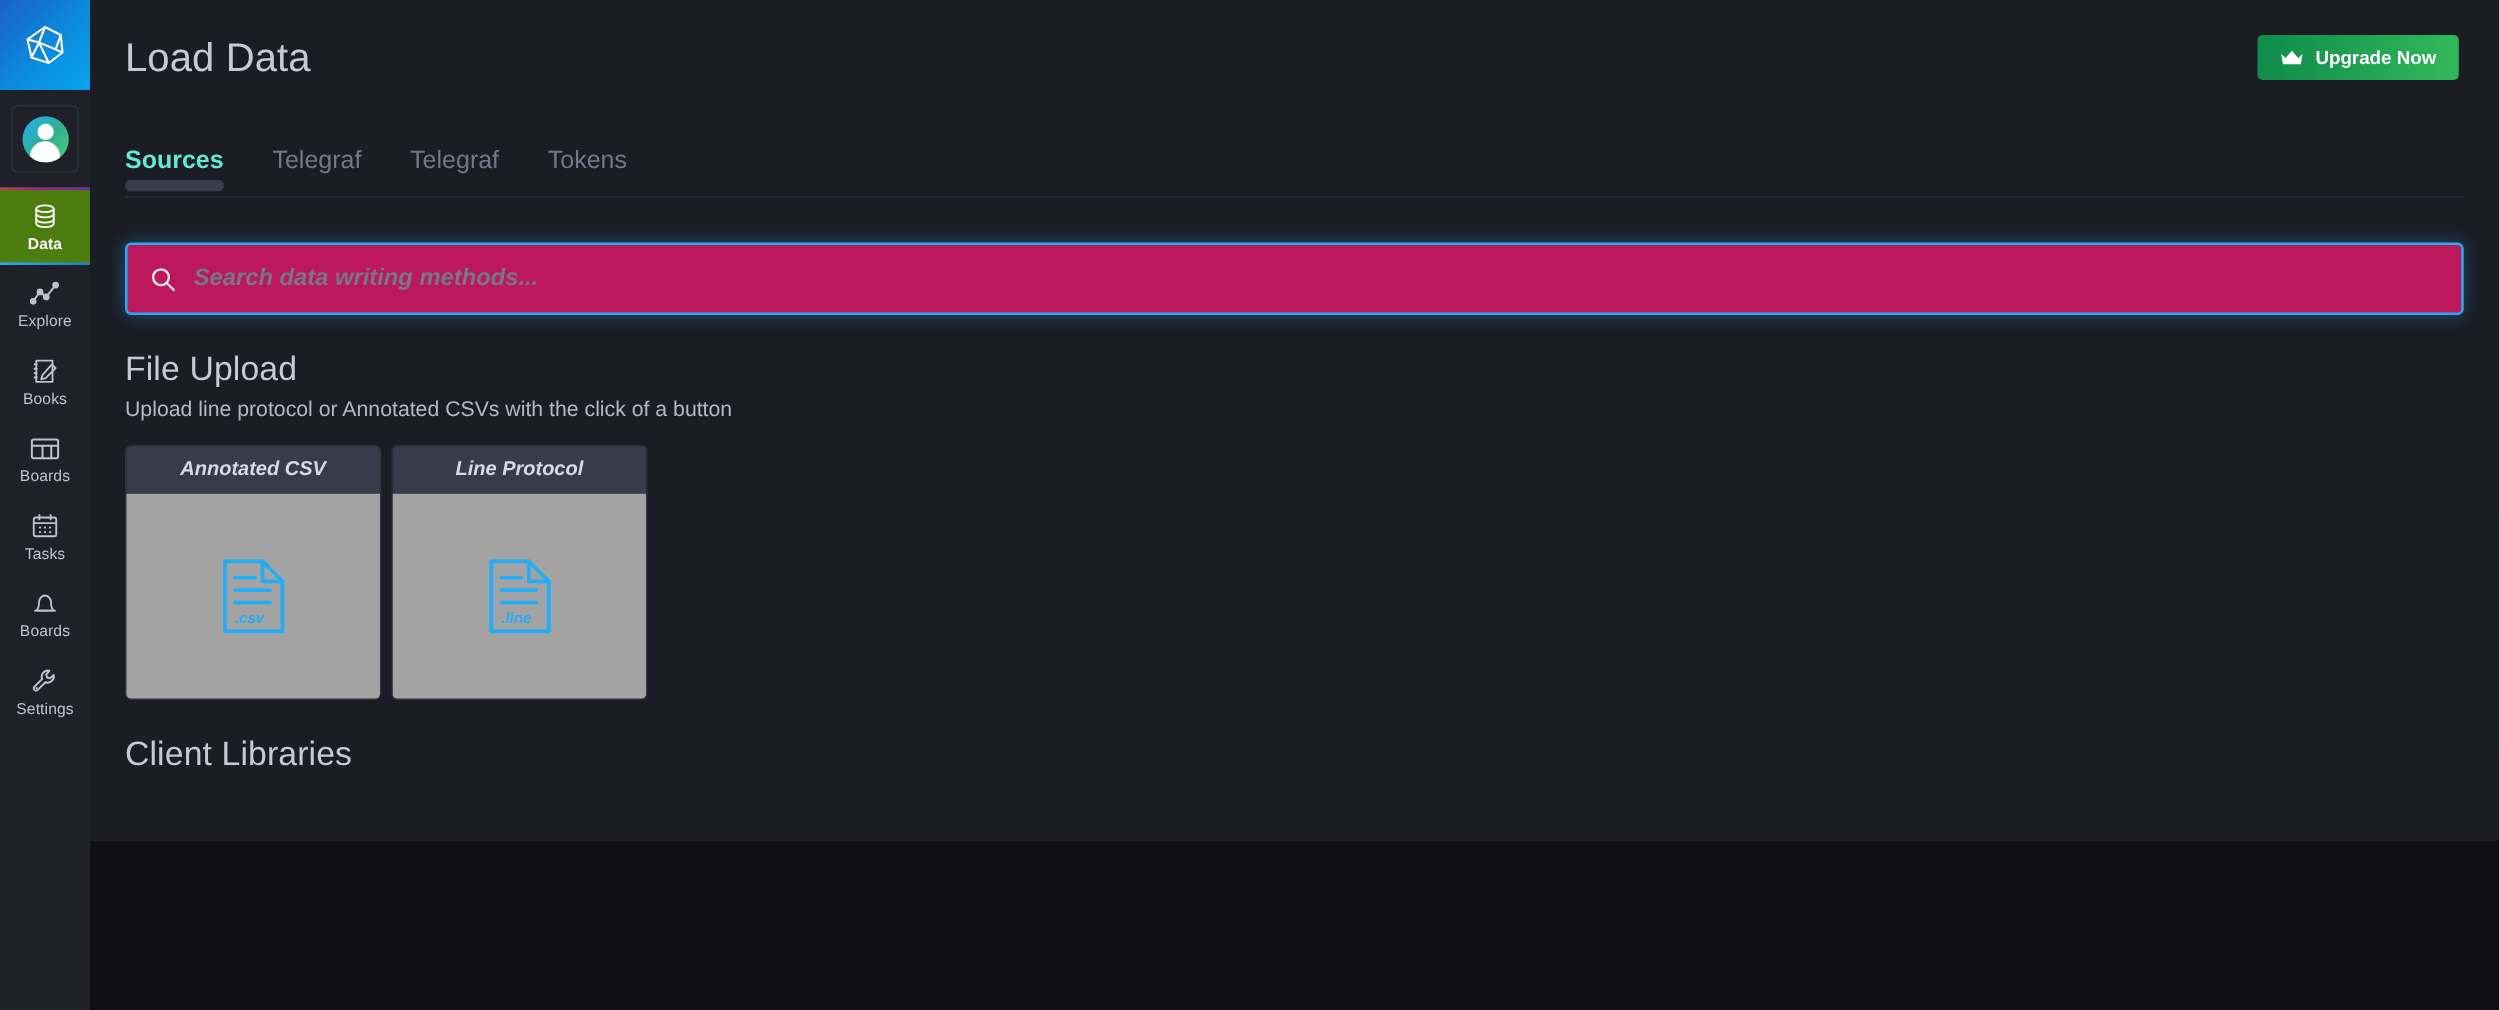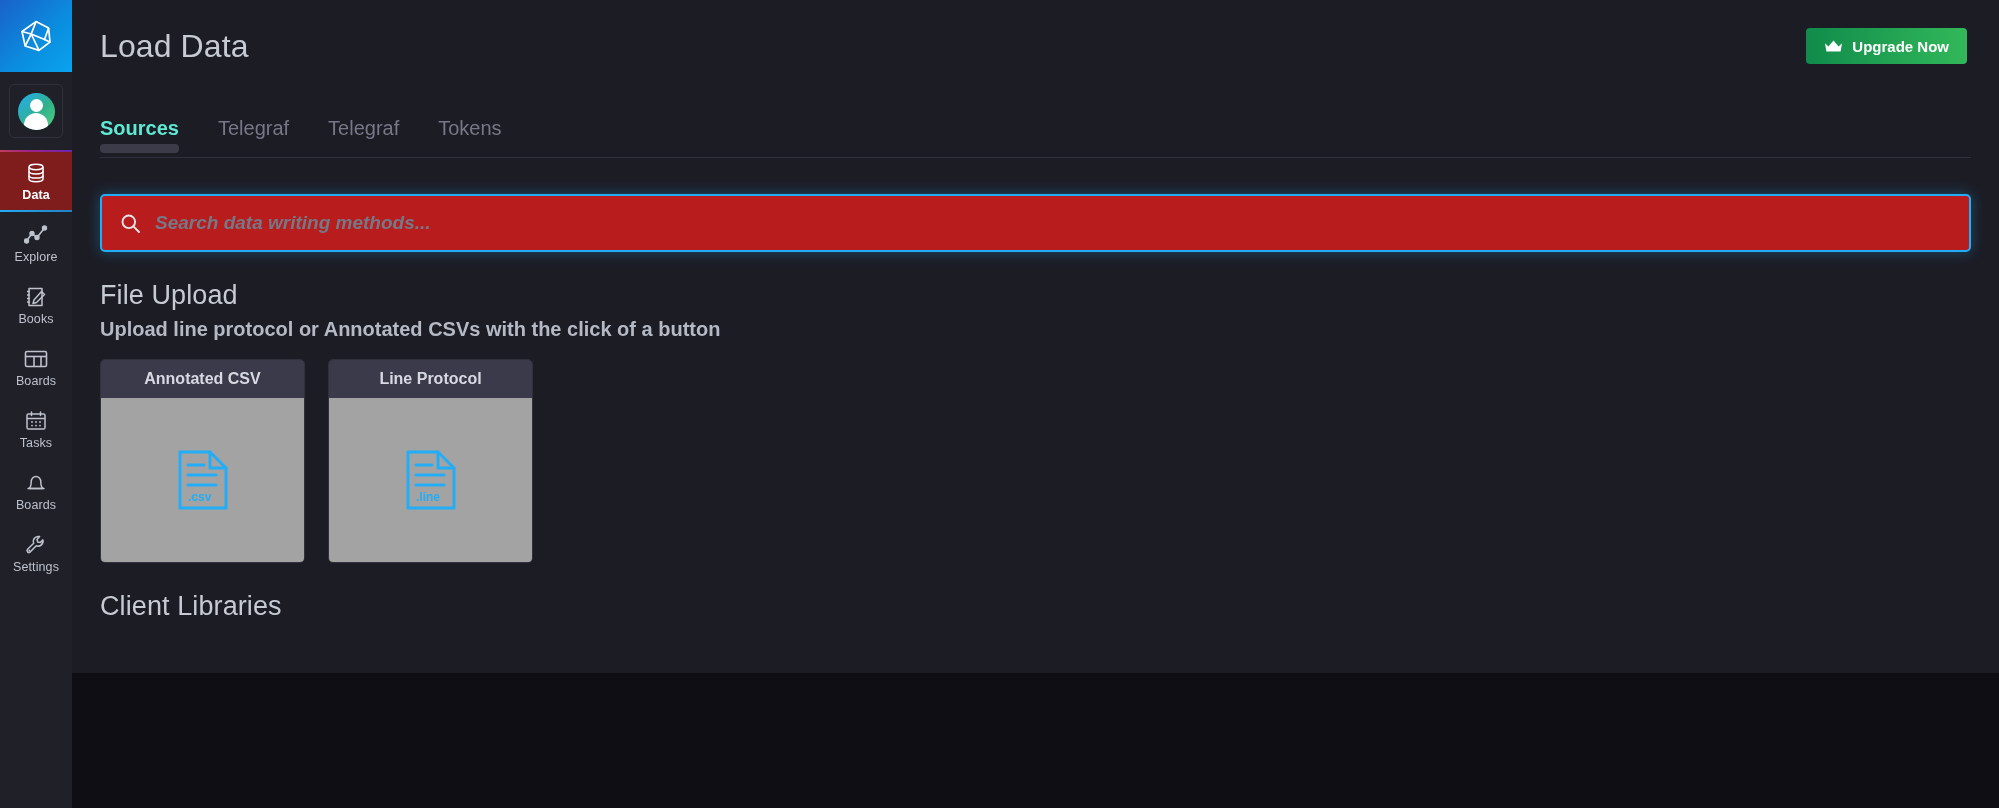--- a/index.html
+++ b/index.html
@@ -104,21 +104,21 @@
     align-items: center;
     justify-content: center;
   }
   .nav-item .nav-label {
     font-size: 12.5px;
     letter-spacing: 0.1px;
     color: #bec2cc;
     font-weight: 400;
   }
   .nav-item.active {
-    background: #7f1d1d;
+    background: #4d7c0f;
     color: #ffffff;
   }
   .nav-item.active .nav-label { color: #ffffff; font-weight: 700; }
   .nav-item.active::before {
     content: "";
     position: absolute;
     top: 0; left: 0; right: 0;
     height: 2px;
     background: linear-gradient(90deg, #bf3d5e 0%, #a0228a 40%, #6b27a8 100%);
   }
@@ -212,21 +212,21 @@
     background: #31313d;
   }
 
   
   .search-wrap {
     margin: 36px 28px 0 28px;
     position: relative;
   }
   .search-box {
     height: 58px;
-    background: #b91c1c;
+    background: #be185d;
     border: 2px solid #22adf6;
     border-radius: 5px;
     display: flex;
     align-items: center;
     padding: 0 18px;
     gap: 14px;
     box-shadow: 0 0 14px 1px rgba(34,173,246,0.30);
     cursor: text;
   }
   .search-icon svg { display: block; }
@@ -251,29 +251,30 @@
   
   .section { margin: 28px 28px 0 28px; }
   .section-title {
     font-size: 27px;
     color: #c6cad3;
     font-weight: 400;
     letter-spacing: 0.1px;
   }
   .section-sub {
     margin-top: 7px;
-    font-size: 20px;
+    font-size: 17px;
     color: #b5b9c4;
-    font-weight: 700;
+    font-weight: 400;
   }
 
   .cards-row {
     margin-top: 18px;
     display: flex;
-    gap: 23px;
+    gap: 8px;
+    font-style: italic;
   }
 
   .upload-card {
     width: 205px;
     border: 1px solid #31313d;
     border-radius: 5px;
     background: #1f1f29;
     overflow: hidden;
     cursor: pointer;
     display: flex;

